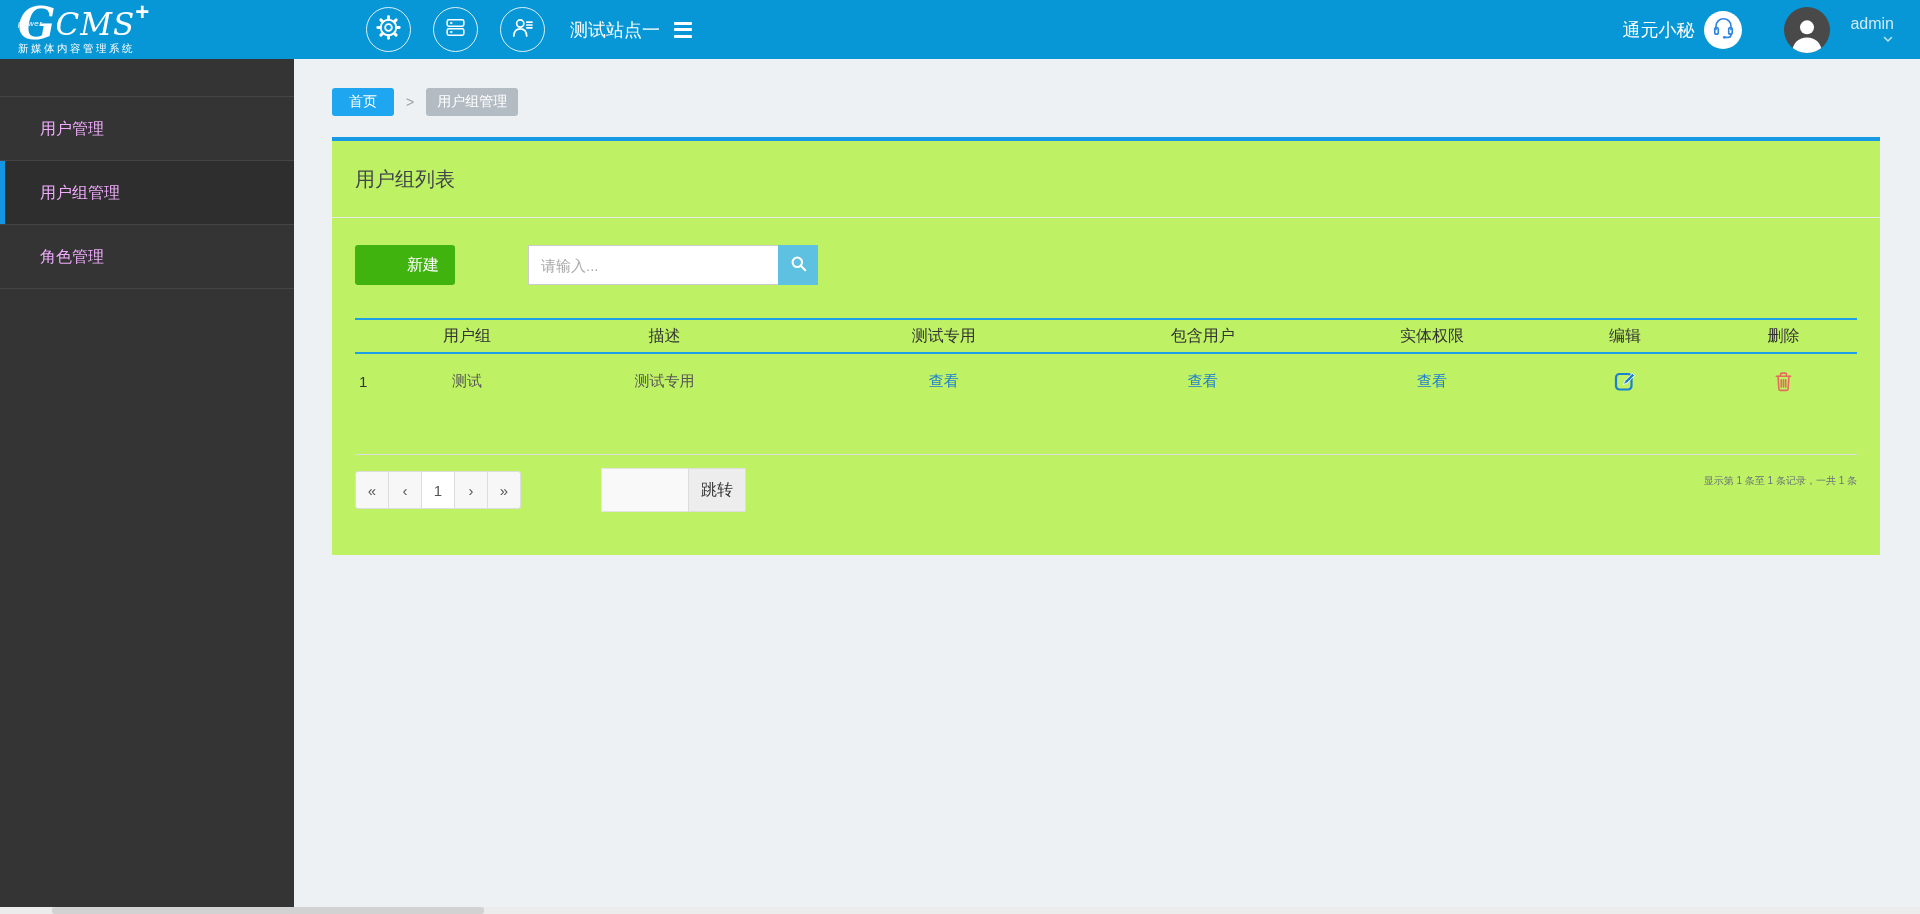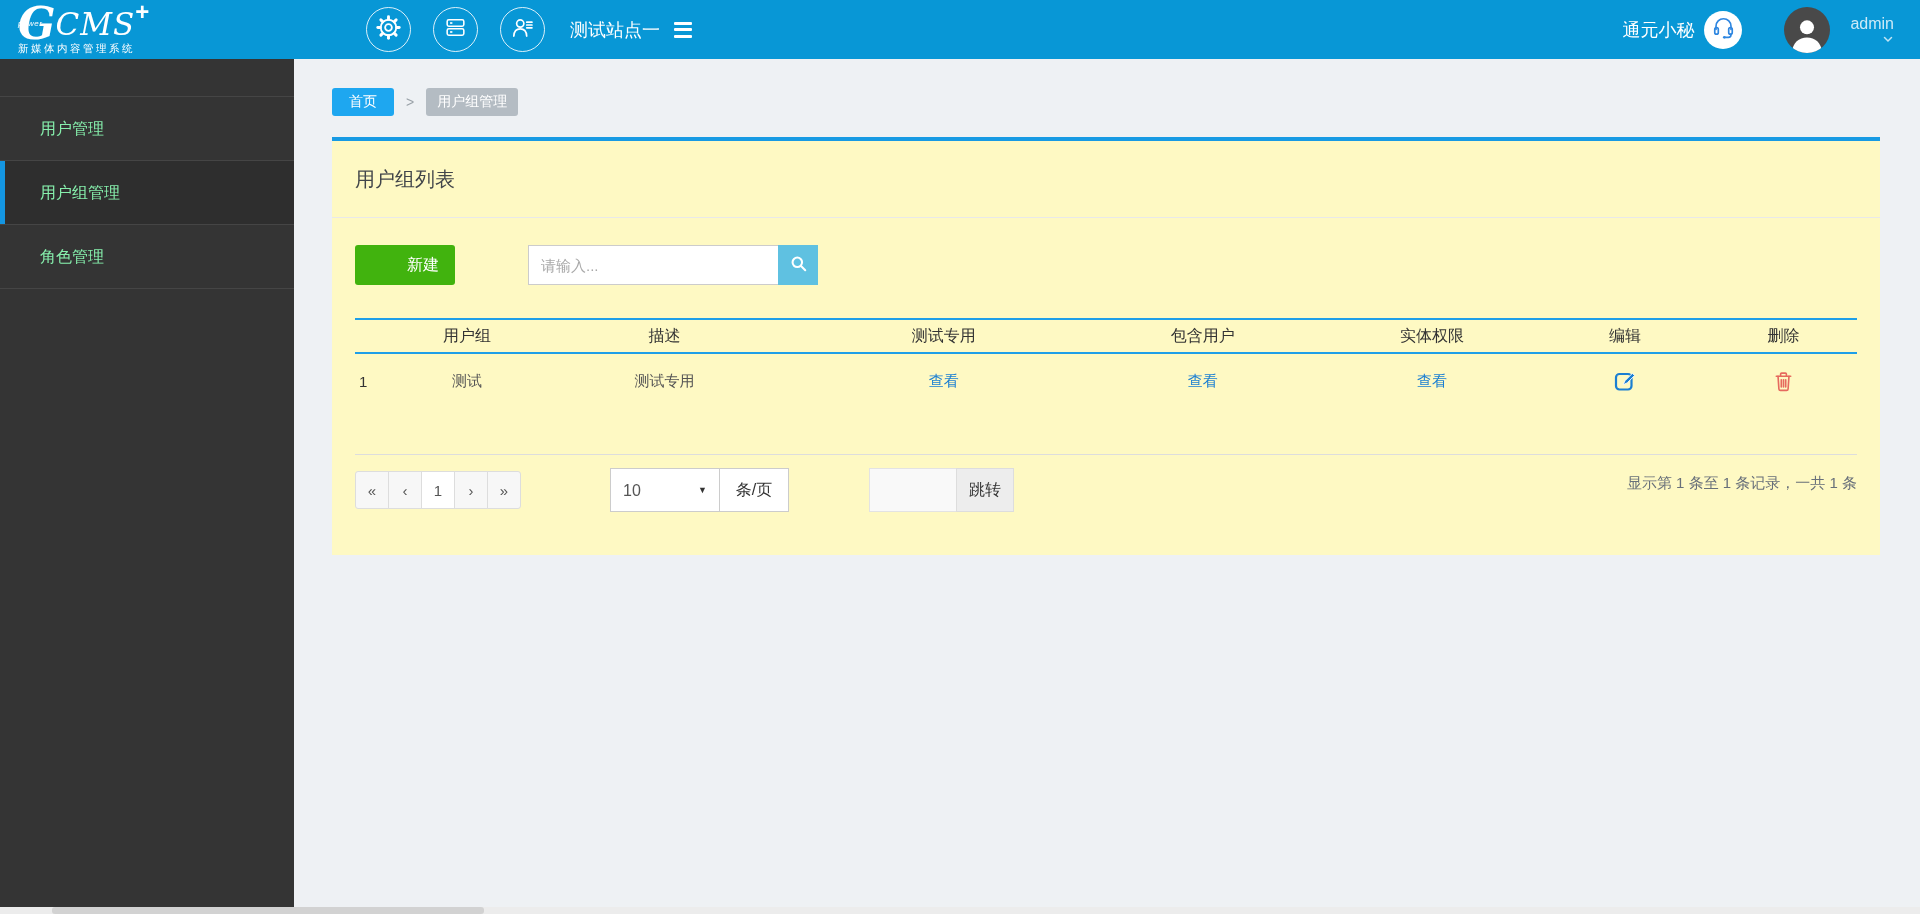--- a/index.html
+++ b/index.html
@@ -51,32 +51,32 @@
   .user-chip { display:flex; align-items:flex-end; margin-left:20px; cursor:pointer;flex-direction:column; }
   .username { font-size:16px; color:rgba(255,255,255,.8); }
   .chev { margin-left:5px; display:flex; }
   
   .sidebar {
     position:absolute; top:59px; left:0; bottom:0; width:294px; background:#343434;
   }
   .menu { margin-top:37px; border-top:1px solid #454545; }
   .menu-item {
     position:relative; height:64px; line-height:63px; padding-left:40px;
-    font-size:16px; color:#86efac; border-bottom:1px solid #454545; cursor:pointer;
+    font-size:16px; color:#f0abfc; border-bottom:1px solid #454545; cursor:pointer;
   }
   .menu-item.active { background:#2e2e2e; }
   .active-bar { position:absolute; left:0; top:0; bottom:0; width:5px; background:#1496e2; }
   
   .main { position:absolute; top:59px; left:294px; right:0; bottom:0; background:#eef1f4; }
   .breadcrumb { margin:29px 0 0 38px; display:flex; align-items:center; }
   .crumb-home { background:#1ea7f0; color:#fff; font-size:14px; padding:5px 17px; border-radius:3px; cursor:pointer; }
   .crumb-sep { margin:0 12px; color:#9aa2a8; font-size:14px; }
   .crumb-current { background:#b4bcc3; color:#fff; font-size:14px; padding:5px 11px; border-radius:3px; }
   .card {
-    margin:21px 40px 0 38px; background:#fef9c3; border-top:4px solid #179ae3; height:418px;
+    margin:21px 40px 0 38px; background:#bef264; border-top:4px solid #179ae3; height:418px;
   }
   .card-title {
     font-size:20px; color:#42464a; padding:0 23px; height:77px; line-height:77px;
     border-bottom:1px solid #e9e9e9;
   }
   .toolbar { display:flex; align-items:center; padding:27px 23px 0; }
   .btn-new {
     width:100px; height:40px; background:#41b30e; color:#fff; font-size:16px;
     border:none; border-radius:3px; cursor:pointer; font-family:inherit;padding-left:36px;
   }
@@ -125,21 +125,21 @@
   }
   .jump-group { margin-left:80px; display:flex; }
   .jump-input {
     width:88px; height:44px; border:1px solid #e3e3e3; background:#f9f9f9; outline:none;
     padding:0 8px; font-size:15px; font-family:inherit;
   }
   .jump-btn {
     width:58px; height:44px; border:1px solid #ddd; background:#ededed; margin-left:-1px;
     font-size:16px; color:#333; cursor:pointer; font-family:inherit;
   }
-  .records { margin-left:auto; align-self:flex-start; margin-top:6px; font-size:15px; color:#68707a; }
+  .records { margin-left:auto; align-self:flex-start; margin-top:6px; font-size:10px; color:#68707a; }
   
   .hscroll { position:absolute; left:0; right:0; bottom:0; height:7px; background:#ececec; z-index:20; }
   .hscroll-thumb { position:absolute; left:52px; top:0; width:432px; height:7px; background:#d2d2d2; border-radius:3px; cursor:pointer; }
 </style>
 </head>
 <body>
 
 <div class="topbar">
   <div class="logo">
     <div class="logo-row">
@@ -333,27 +333,20 @@
     </div>
 
     <div class="pagi-bar">
       <div class="page-group">
         <div class="page-btn">«</div>
         <div class="page-btn">‹</div>
         <div class="page-btn current">1</div>
         <div class="page-btn">›</div>
         <div class="page-btn">»</div>
       </div>
-      <div class="size-wrap">
-        <select class="size-select">
-          <option>10</option>
-        </select>
-        <span class="size-arrow">▼</span>
-        <span class="unit-box">条/页</span>
-      </div>
       <div class="jump-group">
         <input class="jump-input" type="text" style="">
         <button class="jump-btn">跳转</button>
       </div>
       <div class="records">显示第 1 条至 1 条记录，一共 1 条</div>
     </div>
   </div>
 </div>
 
 <div class="hscroll">

